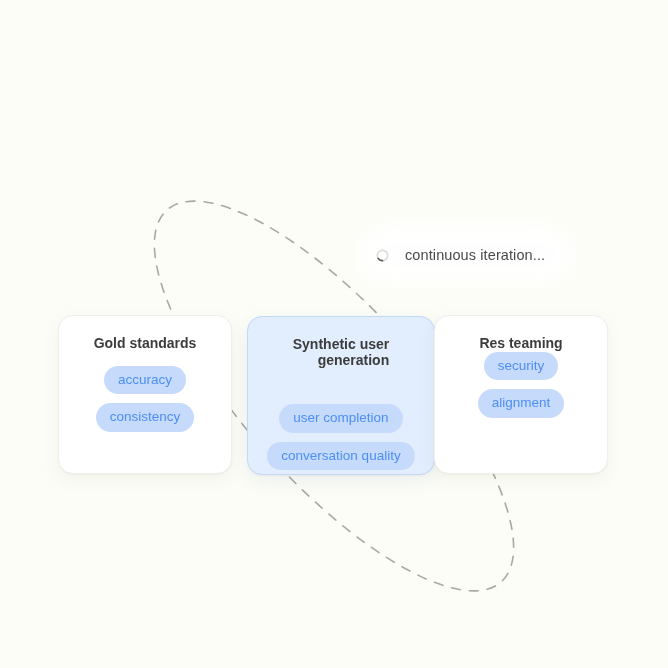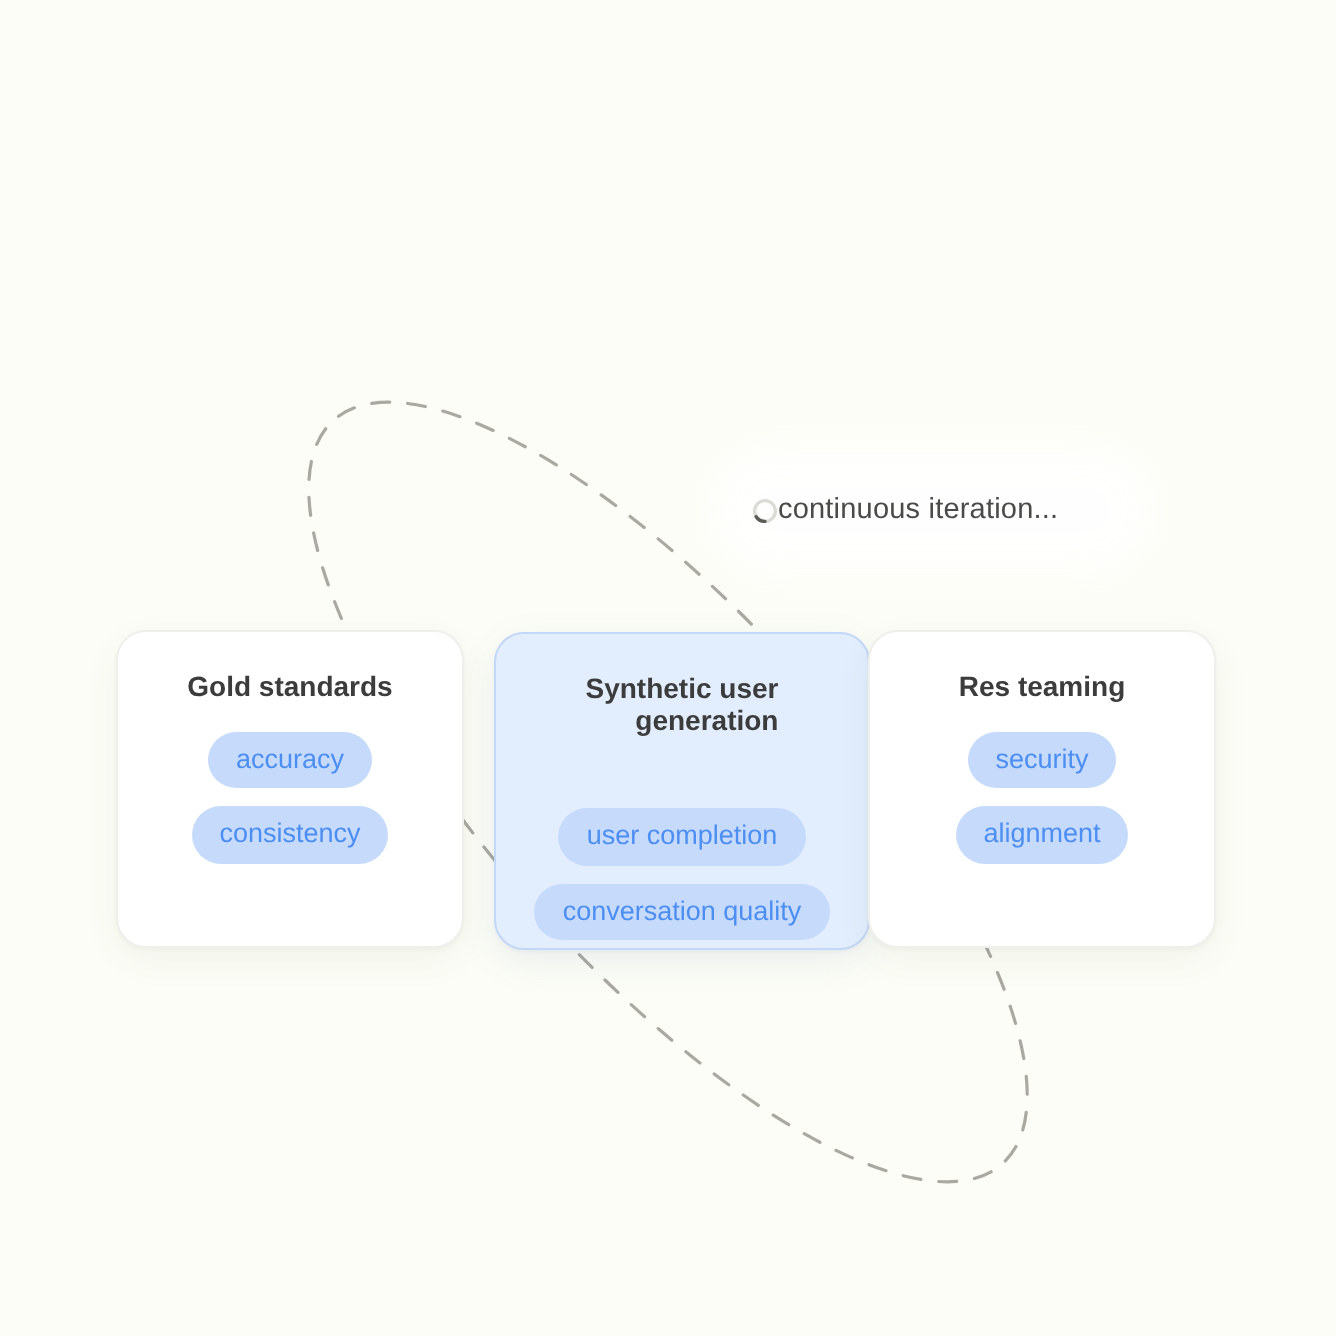--- a/index.html
+++ b/index.html
@@ -46,21 +46,21 @@
     filter: blur(9px);
   }
 
   .status-pill {
     position: absolute;
     left: 376px;
     top: 243px;
     height: 24px;
     display: flex;
     align-items: center;
-    gap: 0;
+    gap: 16px;
   }
 
   .spinner-icon {
     width: 13px;
     height: 13px;
     flex: 0 0 auto;
     display: block;
   }
 
   .status-label {
@@ -124,21 +124,21 @@
   #card-gold      { left: 58px;  top: 315px; width: 174px; height: 159px; }
   #card-synthetic { left: 247px; top: 316px; width: 188px; height: 159px; gap: 27px; }
   #card-red       { left: 434px; top: 315px; width: 174px; height: 159px; }
 
   #card-gold .card-title      { margin-top: 20px; }
   #card-synthetic .card-title { margin-top: 20px; }
   #card-red .card-title       { margin-top: 20px; }
 
   #card-gold .chip-list      { margin-top: 14px; align-items: center; }
   #card-synthetic .chip-list { margin-top: 9px; }
-  #card-red .chip-list       { margin-top: 14px; }
+  #card-red .chip-list       { }
 </style>
 </head>
 <body>
 
 <div id="stage">
 
   <svg id="loop-layer" viewBox="0 0 668 668" xmlns="http://www.w3.org/2000/svg" aria-hidden="true">
     <ellipse cx="334" cy="396" rx="88" ry="250" transform="rotate(-42 334 396)" fill="none" stroke="#9a9a92" stroke-width="1.6" stroke-dasharray="9 9" stroke-linecap="round" opacity="0.85"></ellipse>
   </svg>
 

